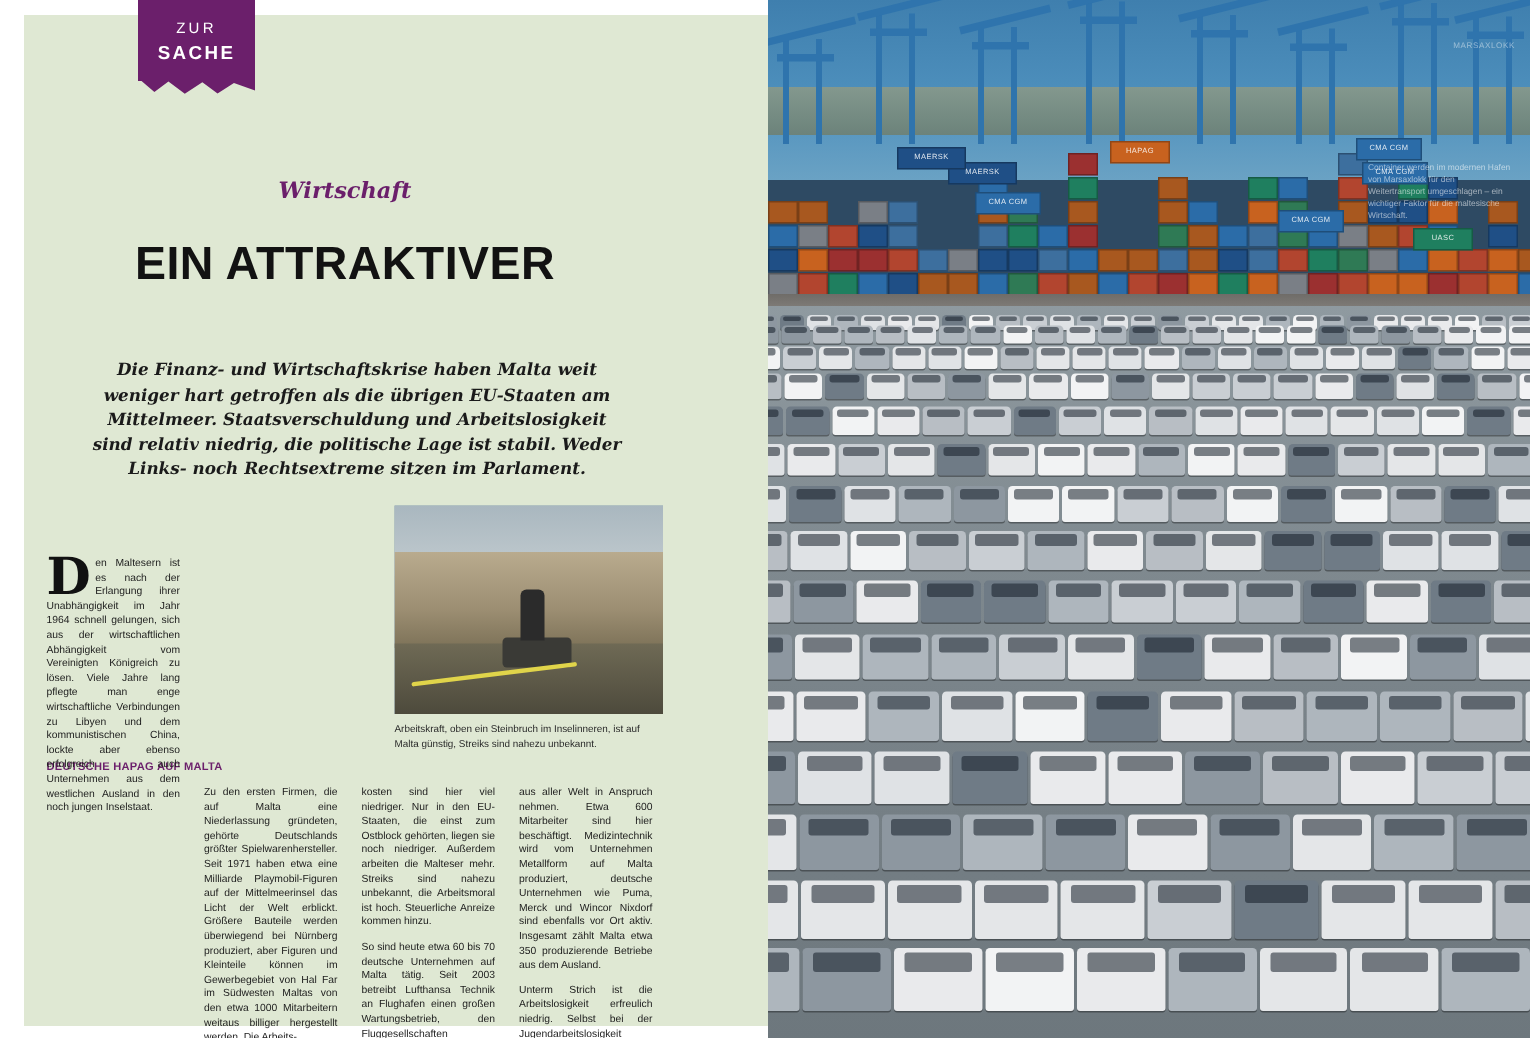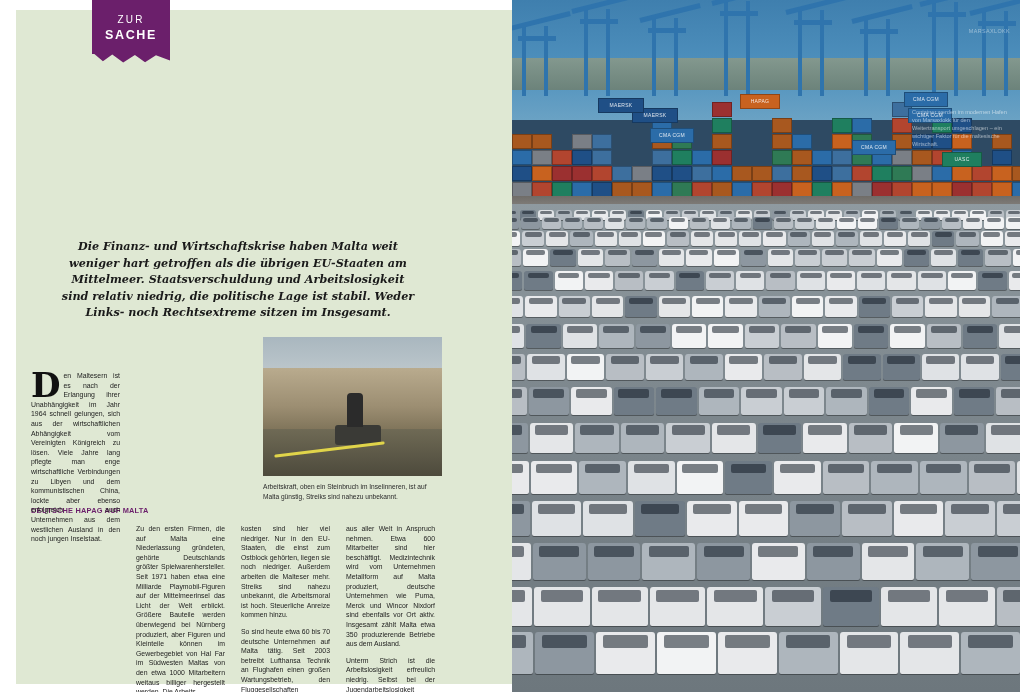--- a/index.html
+++ b/index.html
@@ -347,25 +347,27 @@
   <div class="left-page">
     <div class="left-white-left"></div>
     <div class="left-white-top"></div>
     <div class="left-white-bottom"></div>
 
     <div class="rubrik-tab">
       <div class="rubrik-line1">ZUR</div>
       <div class="rubrik-line2">SACHE</div>
     </div>
 
+    <div class="kicker">Wirtschaft</div>
 
     <div class="headline">
+      <div>EIN ATTRAKTIVER</div>
     </div>
 
-    <div class="standfirst">Die Finanz- und Wirtschaftskrise haben Malta weit weniger hart getroffen als die übrigen EU-Staaten am Mittelmeer. Staatsverschuldung und Arbeitslosigkeit sind relativ niedrig, die politische Lage ist stabil. Weder Links- noch Rechtsextreme sitzen im Insgesamt.</div>
+    <div class="standfirst">Die Finanz- und Wirtschaftskrise haben Malta weit weniger hart getroffen als die übrigen EU-Staaten am Mittelmeer. Staatsverschuldung und Arbeitslosigkeit sind relativ niedrig, die politische Lage ist stabil. Weder Links- noch Rechtsextreme sitzen im Parlament.</div>
 
     <div class="photo-frame">
       <div class="photo-sky"></div>
       <div class="photo-rock"></div>
       <div class="photo-ground"></div>
       <div class="photo-machine"></div>
       <div class="photo-worker"></div>
       <div class="photo-hose"></div>
     </div>
     <div class="caption">Arbeitskraft, oben ein Steinbruch im Inselinneren, ist auf Malta günstig, Streiks sind nahezu unbekannt.</div>

